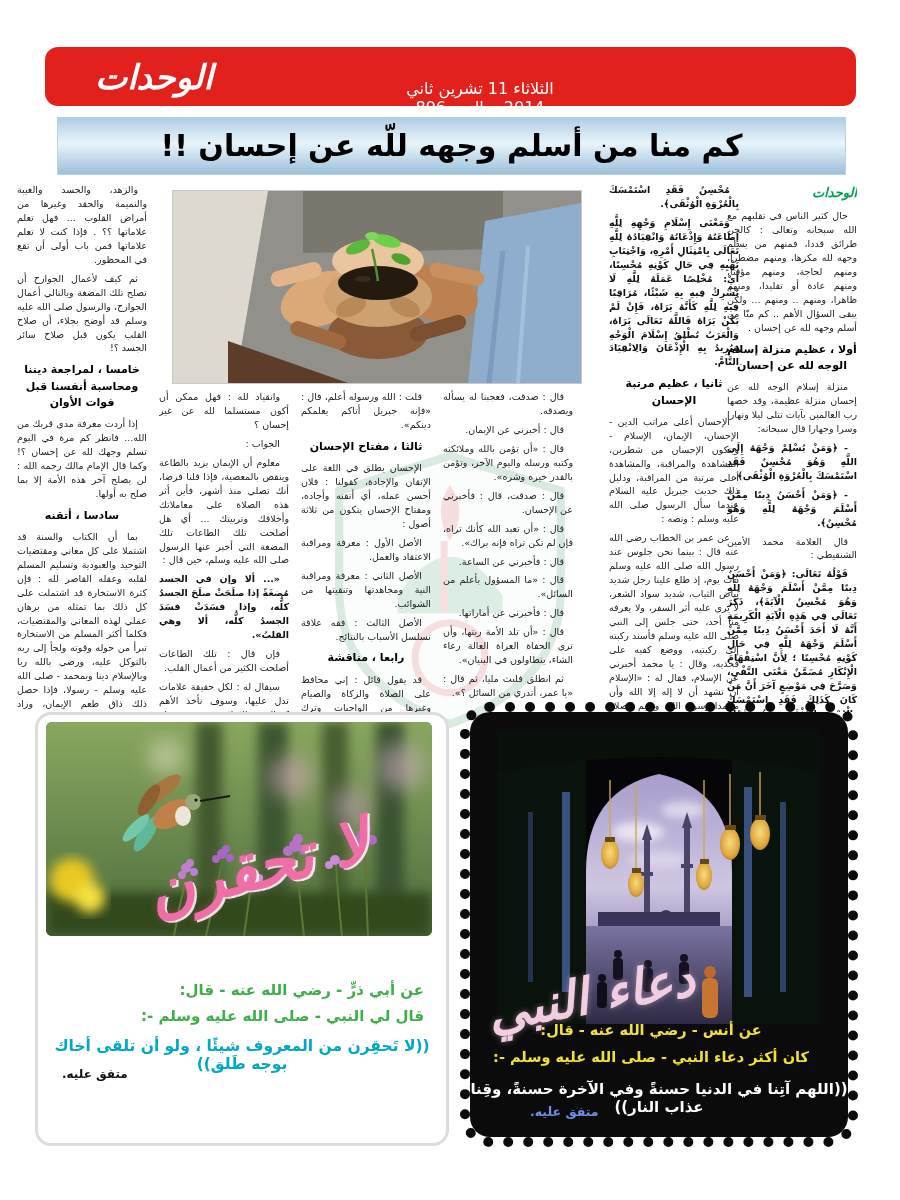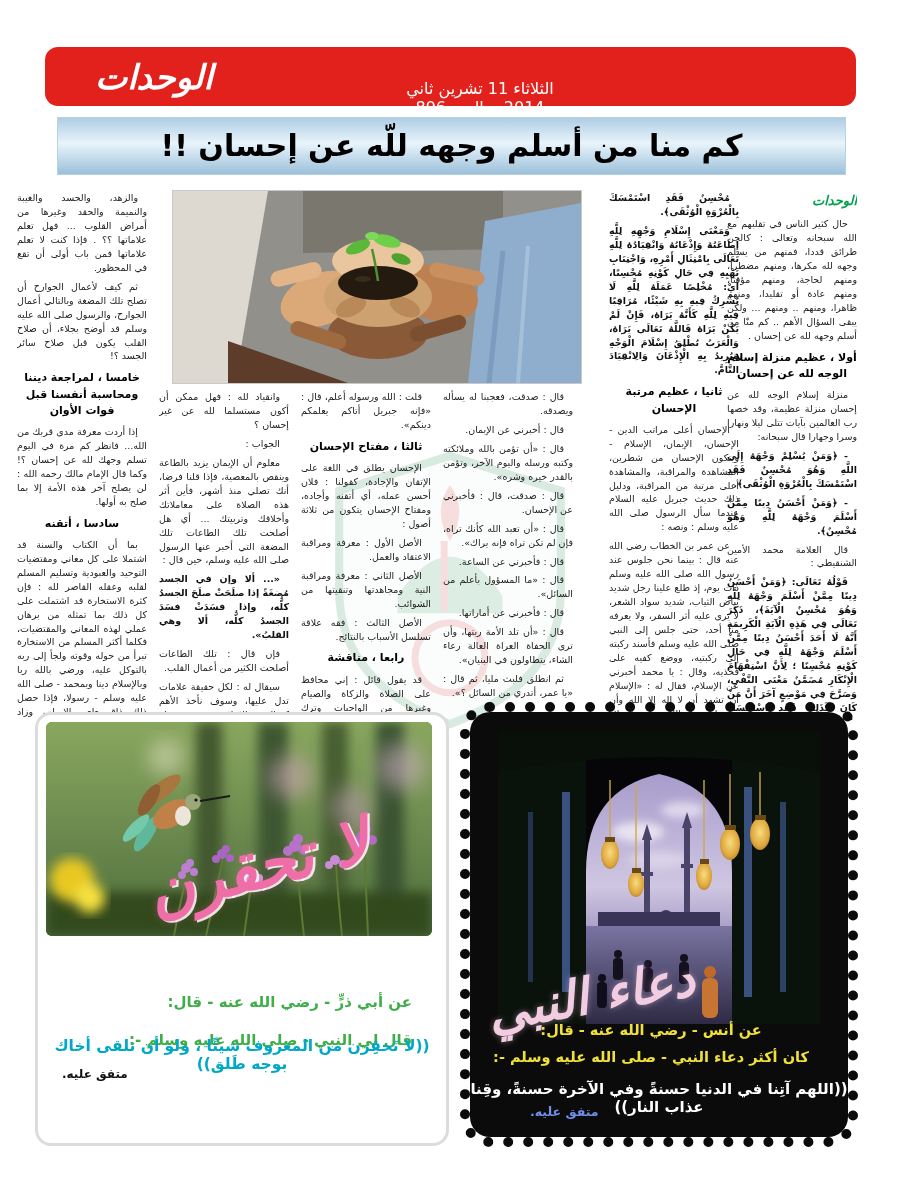--- a/index.html
+++ b/index.html
@@ -21,21 +21,21 @@
 
   .headline{position:absolute;left:57px;top:117px;width:787px;height:56px;
             background:linear-gradient(180deg,#aecde4 0%,#e9f4fb 45%,#9cc0da 100%);
             border:1px solid #b9d2e2;color:#000;font-size:30px;font-weight:bold;text-align:center;
             line-height:56px;z-index:1;}
 
   
   .watermark{position:absolute;left:330px;top:450px;width:240px;height:280px;z-index:0;opacity:.15;}
 
   
-  .col{position:absolute;top:191px;height:529px;width:130px;overflow:hidden;z-index:2;
+  .col{position:absolute;top:183px;height:529px;width:130px;overflow:hidden;z-index:2;
        direction:rtl;text-align:justify;}
   .col.short{top:390px;height:322px;}
   .col-1{left:727px;} .col-2{left:585px;margin-left:24px;} .col-3{left:443px;}
   .col-4{left:301px;} .col-5{left:159px;} .col-6{left:17px;}
   .seg{font-size:9.5px;line-height:1.47;margin:0 0 5px;color:#1c1c1c;text-indent:9px;}
   .verse{font-weight:bold;color:#111;}
   .colhead{font-size:11px;font-weight:bold;text-align:center;text-indent:0;margin:7px 0 6px;color:#000;}
   .kicker{color:#00a14e;font-weight:bold;font-style:italic;font-size:13px;margin:0 0 7px;text-indent:0;}
 
   
@@ -43,21 +43,21 @@
             border:1px solid #c9c9c9;background:#8f8f8b;overflow:hidden;}
 
   
   .card-left{position:absolute;left:35px;top:712px;width:408px;height:428px;background:#fff;
             border:3px solid #dcdcdc;border-radius:16px;z-index:3;}
   .cl-photo{position:absolute;left:8px;top:7px;width:386px;height:214px;border-radius:6px;
             overflow:hidden;background:#5d7a49;}
   .cl-callig{position:absolute;left:85px;top:115px;width:270px;color:#f06ea8;font-size:62px;
             font-weight:bold;font-style:italic;transform:rotate(-14deg);z-index:4;text-align:center;
             text-shadow:2px 2px 0 rgba(255,255,255,.85),0 0 8px rgba(240,110,168,.35);}
-  .cl-line{margin:12px;padding:0 22px 0 0;text-align:right;color:#3fae49;font-weight:bold;font-size:15px;line-height:1.75;}
+  .cl-line{margin:0;padding:0 22px 0 0;text-align:right;color:#3fae49;font-weight:bold;font-size:15px;line-height:1.75;}
   .cl-lines{position:absolute;left:0;top:262px;width:100%;}
   .cl-hadith{position:absolute;left:0;top:322px;width:100%;margin:0;text-align:center;
             color:#00a8c8;font-weight:bold;font-size:15.5px;}
   .cl-source{position:absolute;left:24px;top:352px;margin:0;text-align:left;color:#111;
             font-weight:bold;font-size:12px;}
 
   
   .card-right{position:absolute;left:460px;top:702px;width:378px;height:425px;background:#0b0b0b;
             background-clip:padding-box;border:10px dotted #0b0b0b;border-radius:30px;z-index:3;}
   .cr-photo{position:absolute;left:28px;top:20px;width:322px;height:292px;overflow:hidden;background:#050505;}

